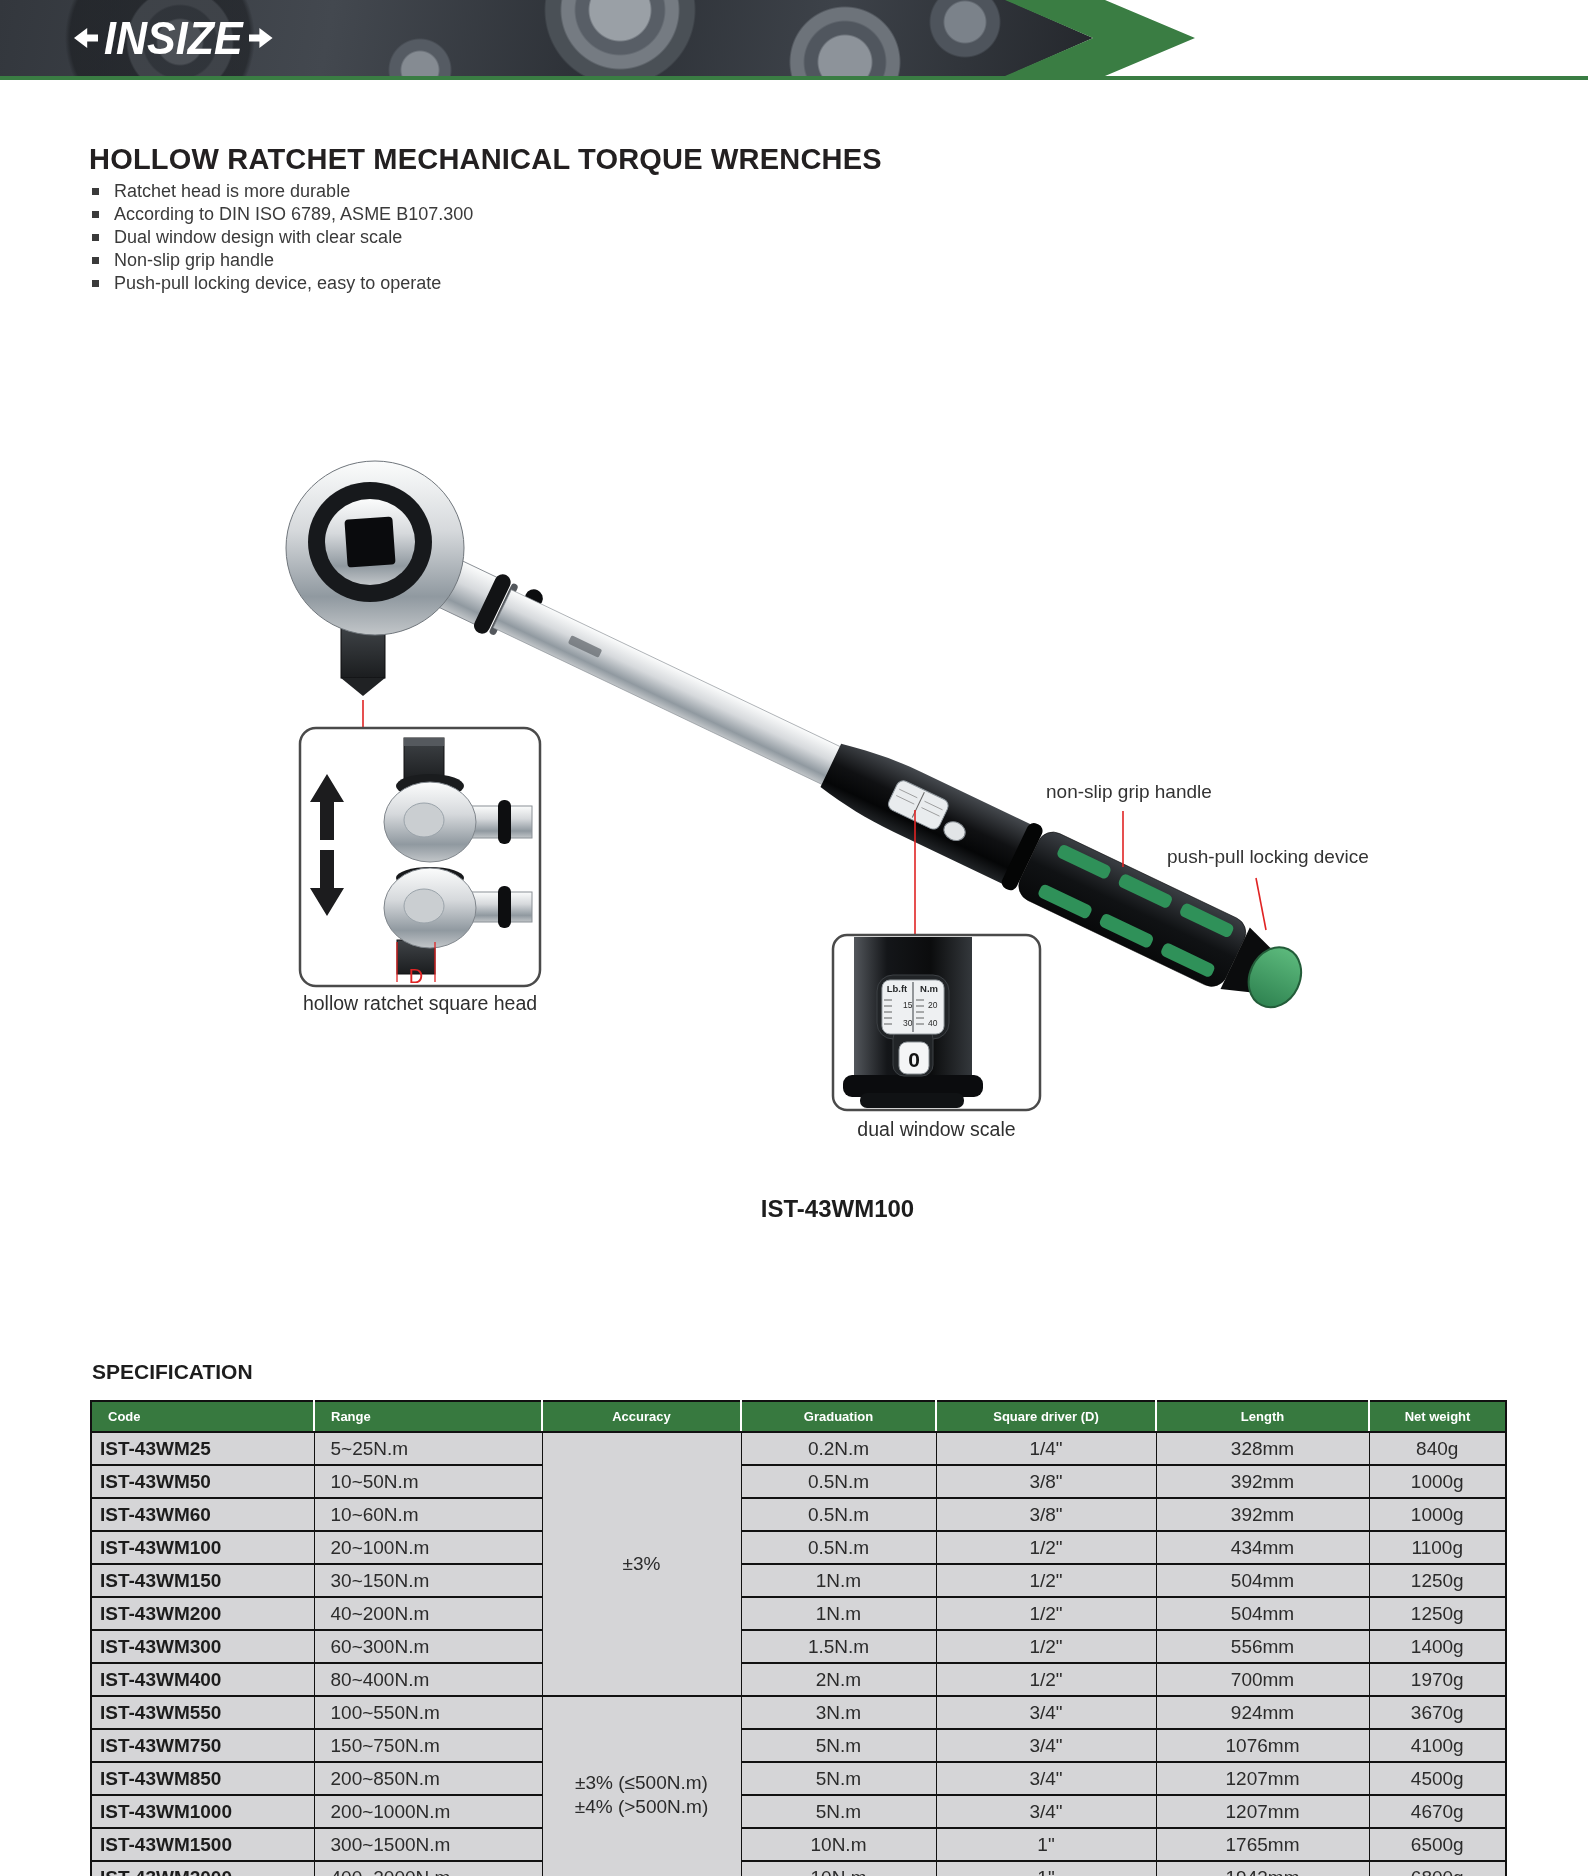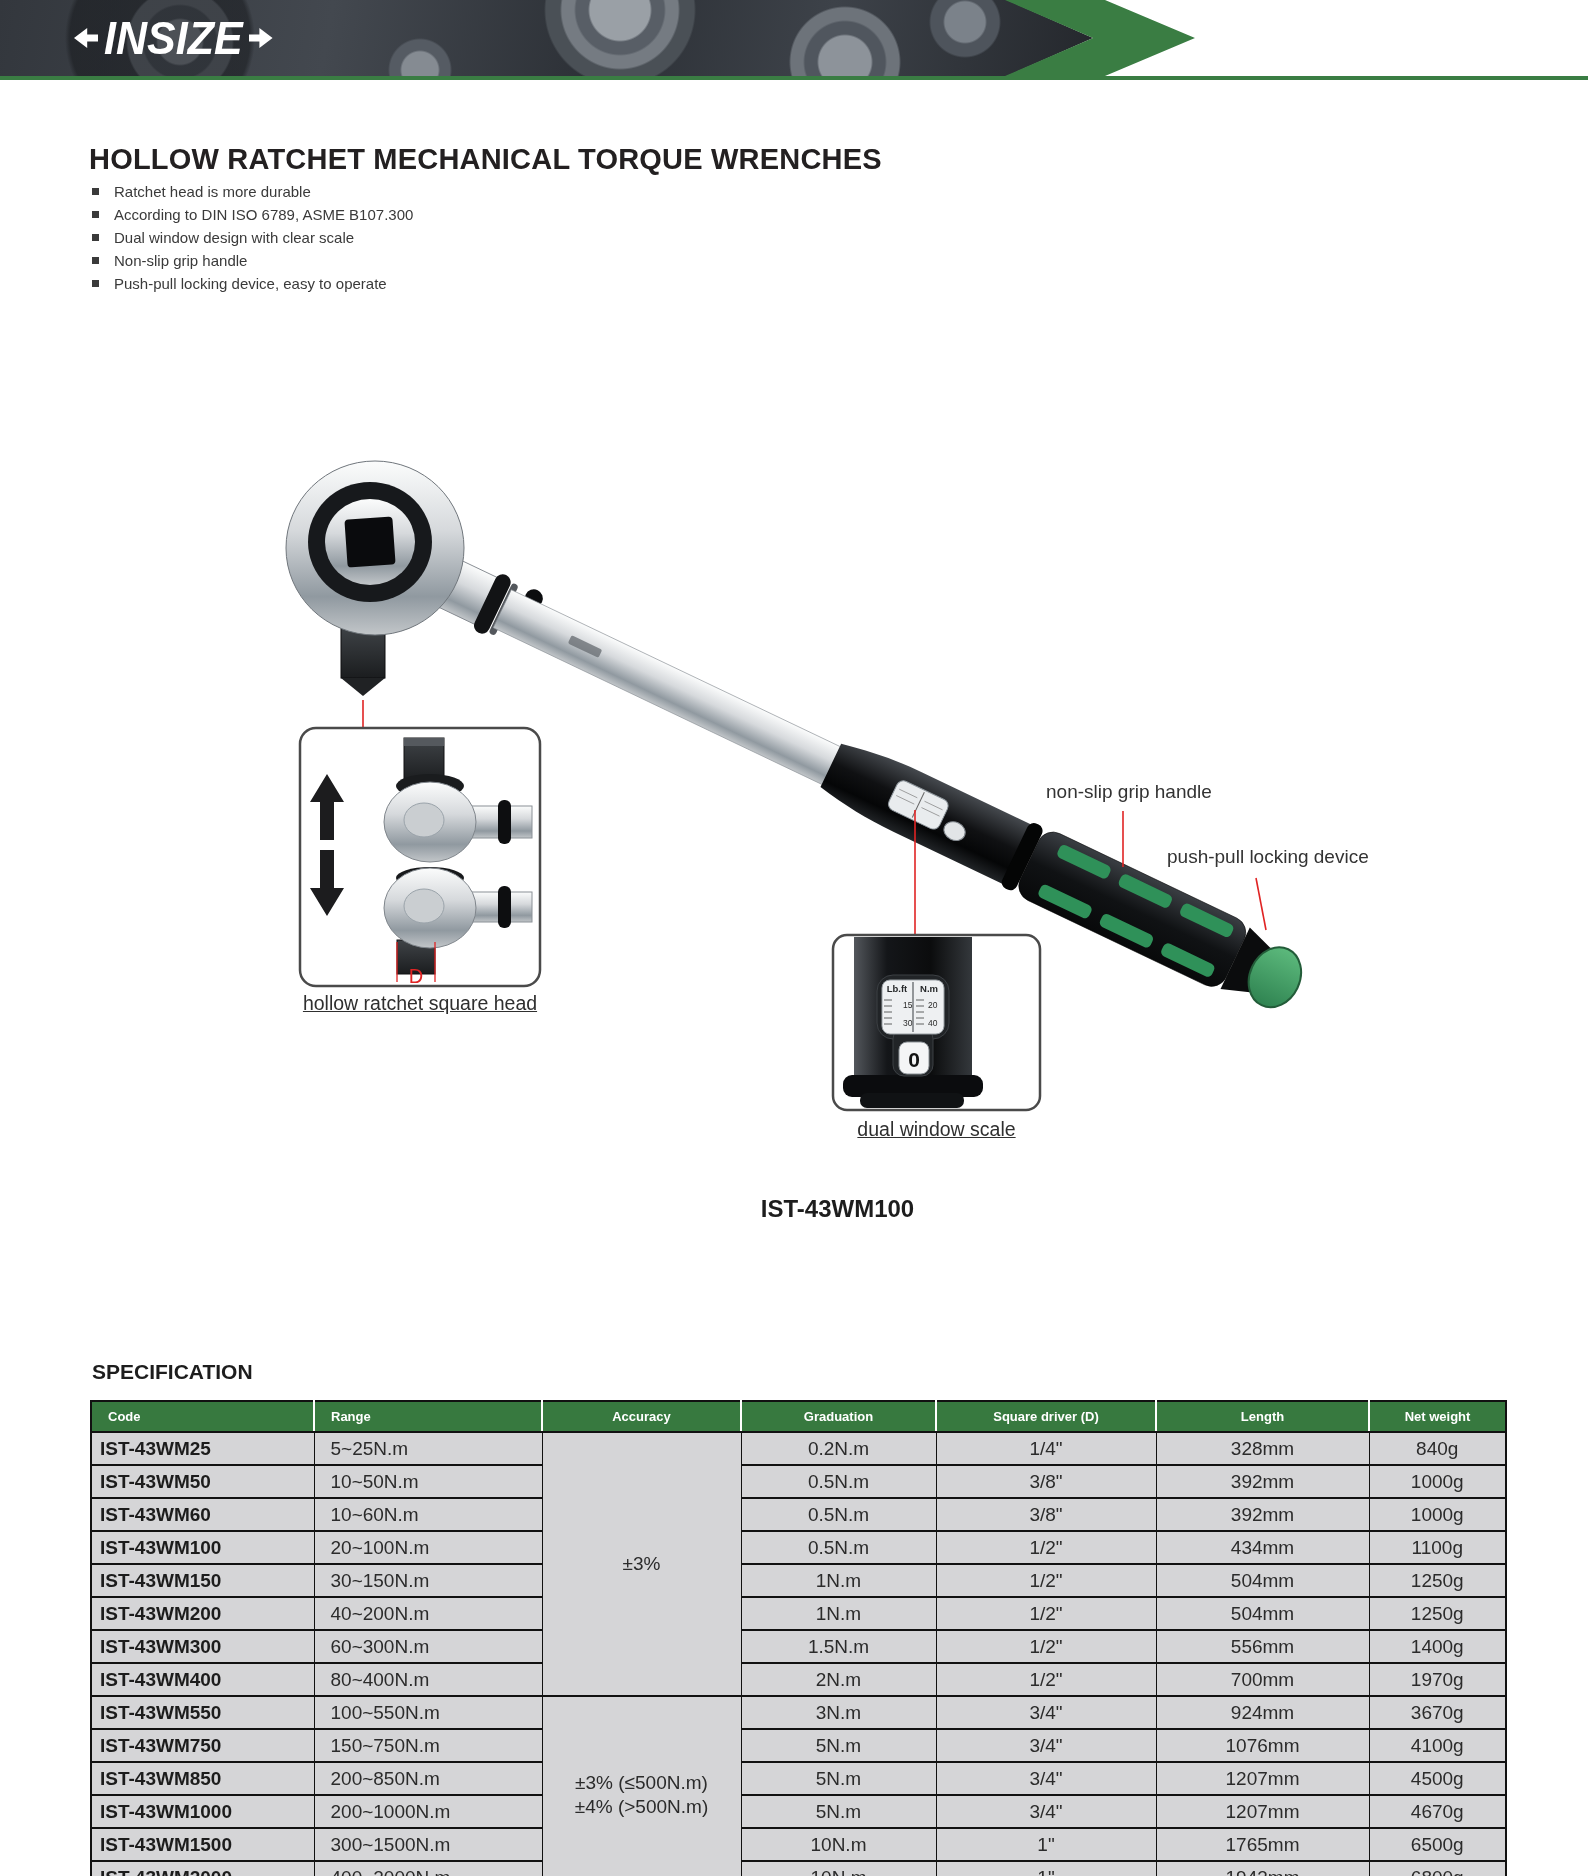--- a/index.html
+++ b/index.html
@@ -27,29 +27,29 @@
   .logo-arrow.left{clip-path:polygon(0 50%,55% 0,55% 32%,100% 32%,100% 68%,55% 68%,55% 100%);}
   .logo-arrow.right{clip-path:polygon(100% 50%,45% 0,45% 32%,0 32%,0 68%,45% 68%,45% 100%);}
   
   .title{position:absolute;left:89px;top:124px;font-size:29px;font-weight:bold;color:#232021;letter-spacing:.2px;}
   .cert{position:absolute;left:1356px;top:155px;width:215px;height:95px;}
   .cert-card{position:absolute;left:2px;top:2px;width:42px;height:78px;border:6px solid #6d6e71;border-radius:13px;}
   .cert-text{position:absolute;left:20px;top:19px;font-style:italic;font-weight:bold;color:#16794a;
              font-size:19px;line-height:18px;letter-spacing:.4px;}
   .cert-text span{background:#fff;padding:0 2px;display:inline-block;}
   
-  .features{position:absolute;left:92px;top:180px;list-style:none;margin:0;padding:0;font-size:15px;color:#3a3a3a;}
+  .features{position:absolute;left:92px;top:180px;list-style:none;margin:0;padding:0;font-size:18px;color:#3a3a3a;}
   .features li{position:relative;padding-left:22px;line-height:23px;}
   .features .bullet{position:absolute;left:0;top:8px;width:7px;height:7px;background:#3a3a3a;}
   .features .cont{line-height:23px;}
   
   .art{position:absolute;left:0;top:430px;}
   svg text{font-family:"Liberation Sans","DejaVu Sans",sans-serif;}
   .callout{position:absolute;font-size:19px;color:#333;}
-  .caption{position:absolute;font-size:19.5px;color:#2f2f2f;text-align:center;text-decoration:underline;}
+  .caption{position:absolute;font-size:19.5px;color:#2f2f2f;text-align:center;}
   .model{position:absolute;left:700px;top:1195px;width:275px;text-align:center;
          font-size:24px;font-weight:bold;color:#1d1d1d;}
   
   .spec-heading{position:absolute;left:92px;top:1360px;font-size:21px;font-weight:bold;color:#1d1d1d;}
   table.spec{position:absolute;left:90px;top:1400px;width:1415px;border-collapse:collapse;table-layout:fixed;
              font-size:19px;border:2.5px solid #111;}
   table.spec th{background:#37793f;color:#fff;font-weight:bold;height:27px;font-size:13px;
                 border-bottom:2px solid #111;}
   table.spec th + th{border-left:2px solid #fff;}
   table.spec th.lft{text-align:left;padding-left:16px;}

